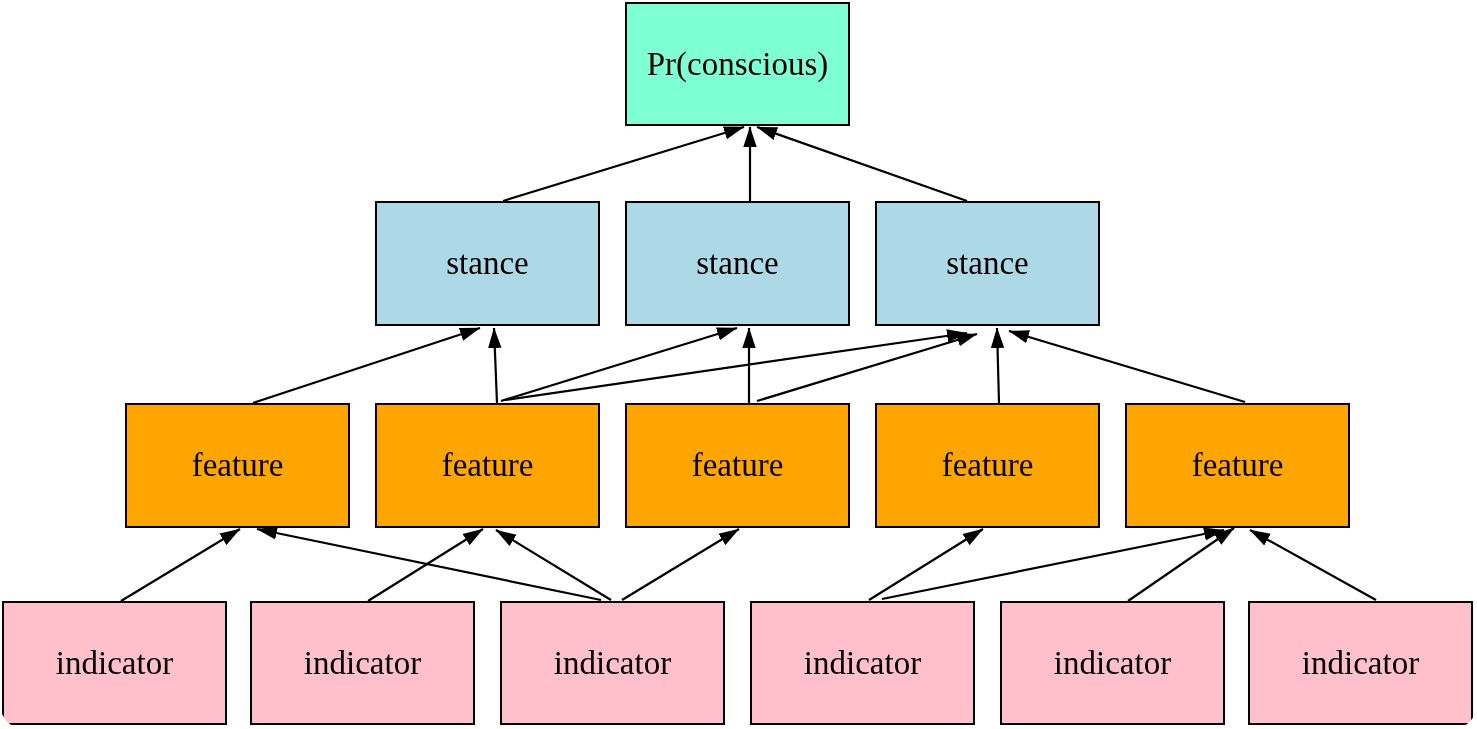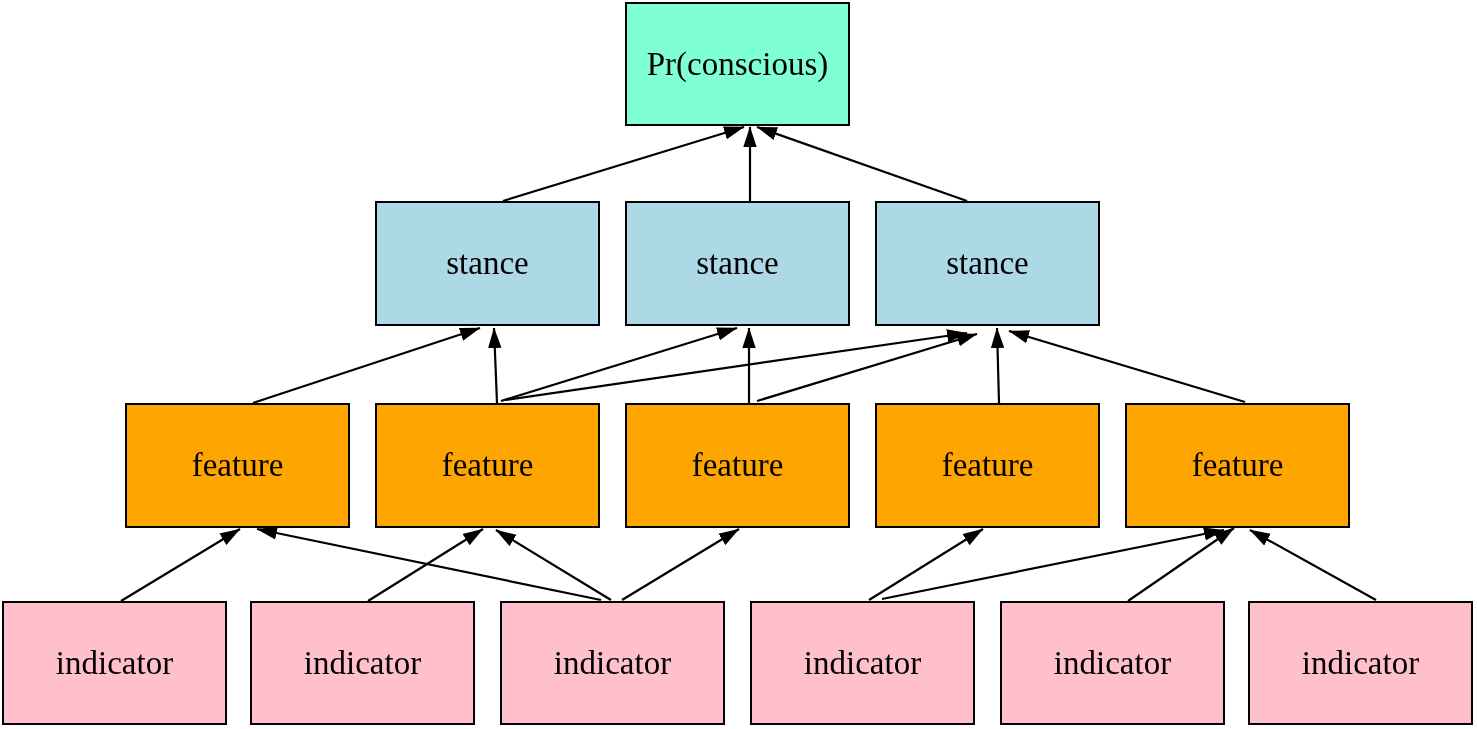--- a/index.html
+++ b/index.html
@@ -7,20 +7,21 @@
     padding: 0;
     background: #ffffff;
   }
   .canvas {
     position: relative;
     width: 1477px;
     height: 729px;
     background: #ffffff;
     overflow: hidden;
     font-family: "Liberation Serif", "DejaVu Serif", serif;
+    border-radius: 25px;
   }
   .edges {
     position: absolute;
     left: 0;
     top: 0;
     width: 1477px;
     height: 729px;
     pointer-events: none;
   }
   .node {

